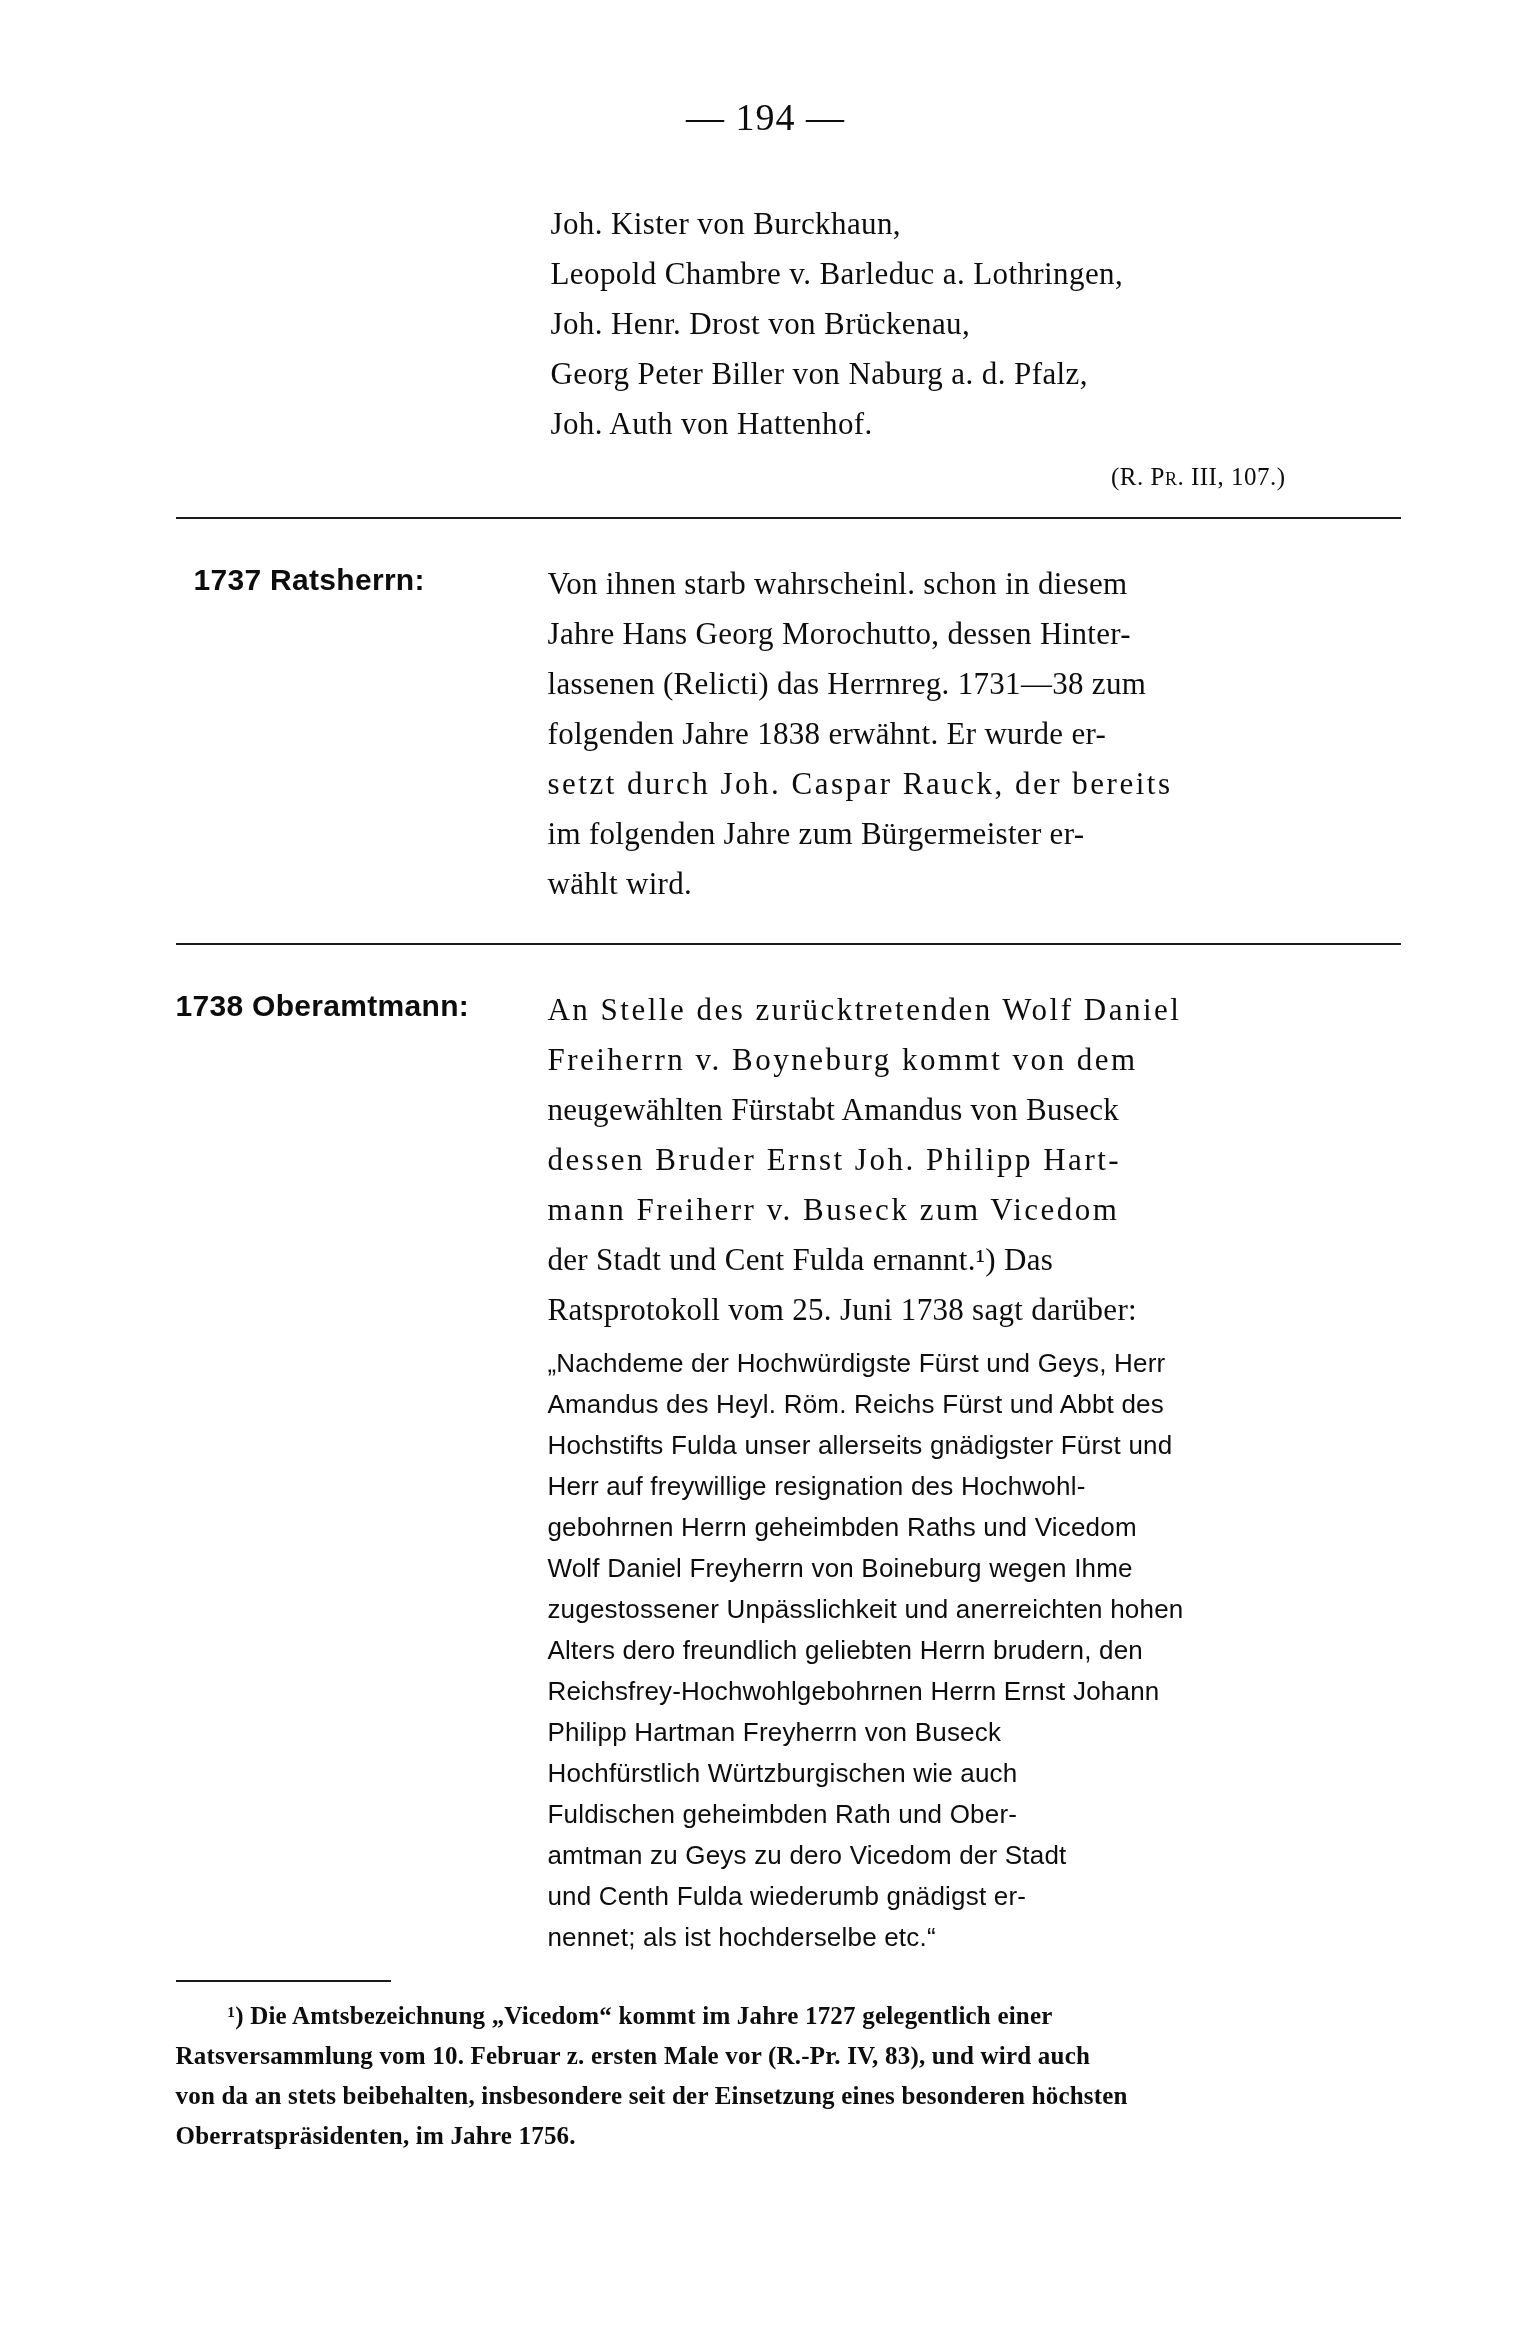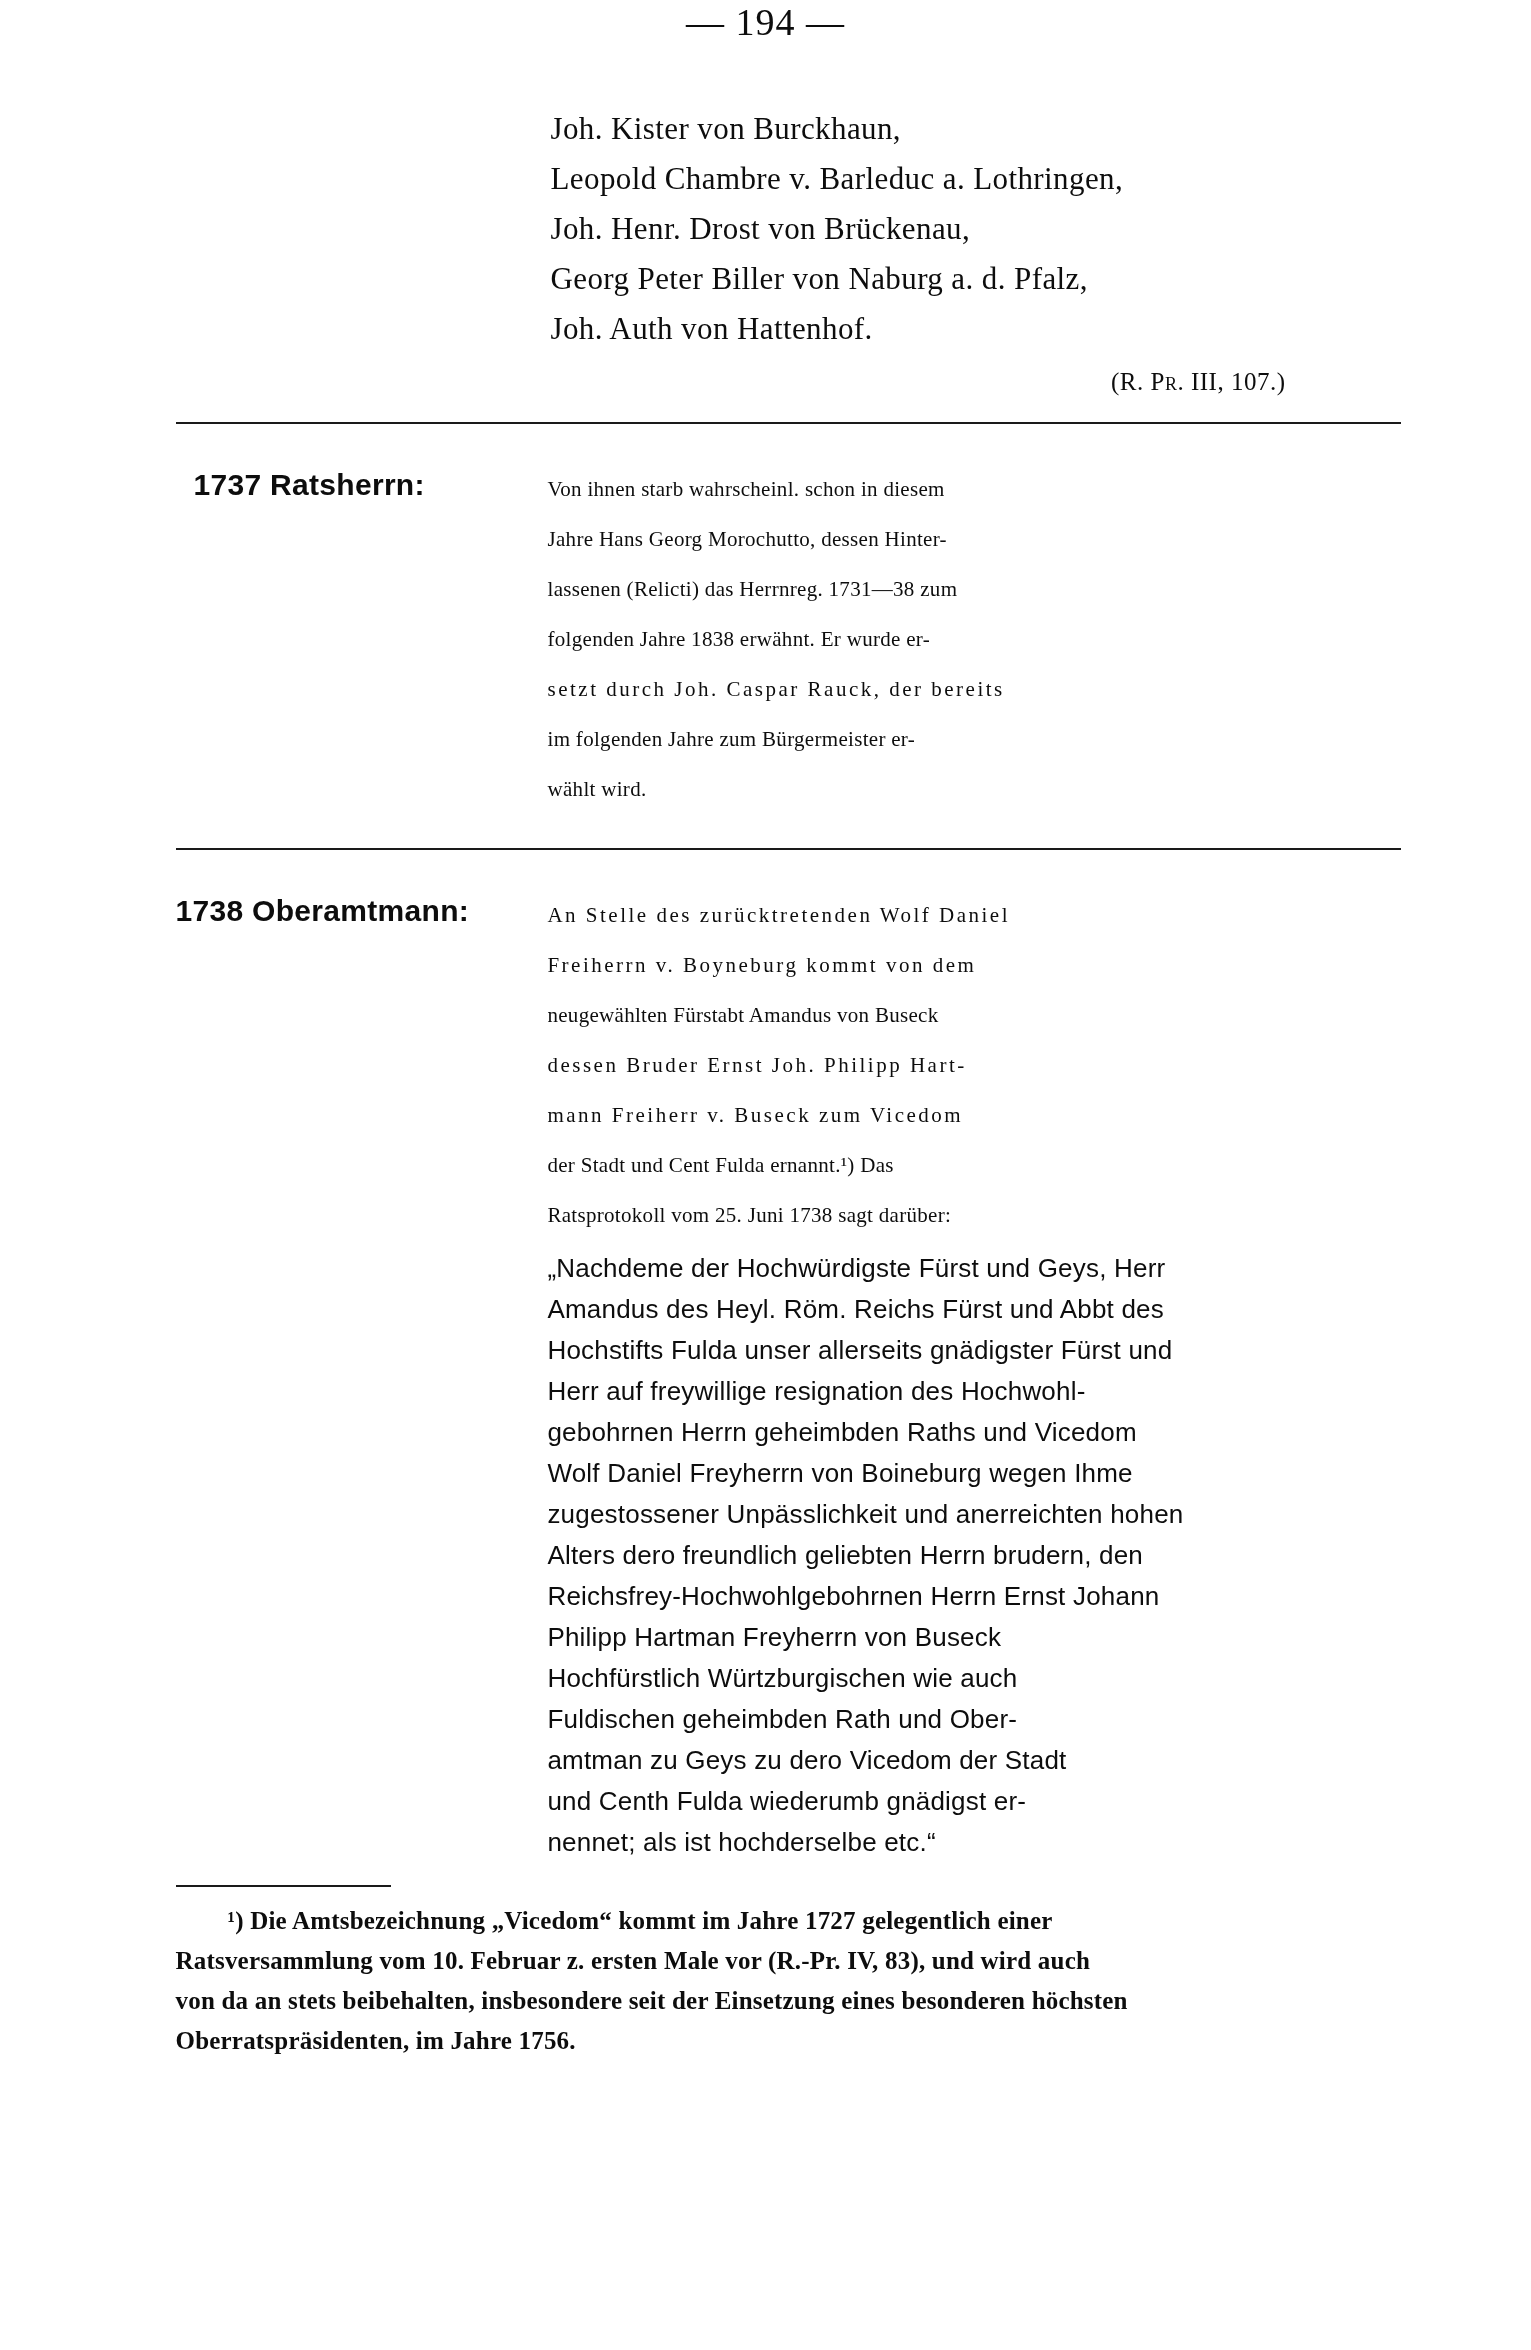--- a/index.html
+++ b/index.html
@@ -18,20 +18,21 @@
   .page {
     position: relative;
     width: 1531px;
     height: 2350px;
     box-sizing: border-box;
   }
   .page-number {
     text-align: center;
     font-size: 38px;
     letter-spacing: 1px;
+    margin-top: 95px;
     font-family: "Liberation Serif", serif;
   }
   .content {
     margin: 0 auto;
     width: 1240px;
     padding-left: 20px;
     box-sizing: border-box;
   }
   .intro-block {
     margin-top: 60px;
@@ -70,21 +71,21 @@
     font-size: 30px;
     padding-top: 4px;
     padding-left: 28px;
     letter-spacing: 0.3px;
     white-space: nowrap;
   }
   .entry-body {
     width: 845px;
   }
   .body-line {
-    font-size: 21px;
+    font-size: 31px;
     line-height: 50px;
     letter-spacing: 0.3px;
     white-space: nowrap;
   }
   .sc { letter-spacing: 2.5px; }
   .quote-block {
     margin-top: 8px;
   }
   .quote-line {
     font-family: "Liberation Sans", sans-serif;

